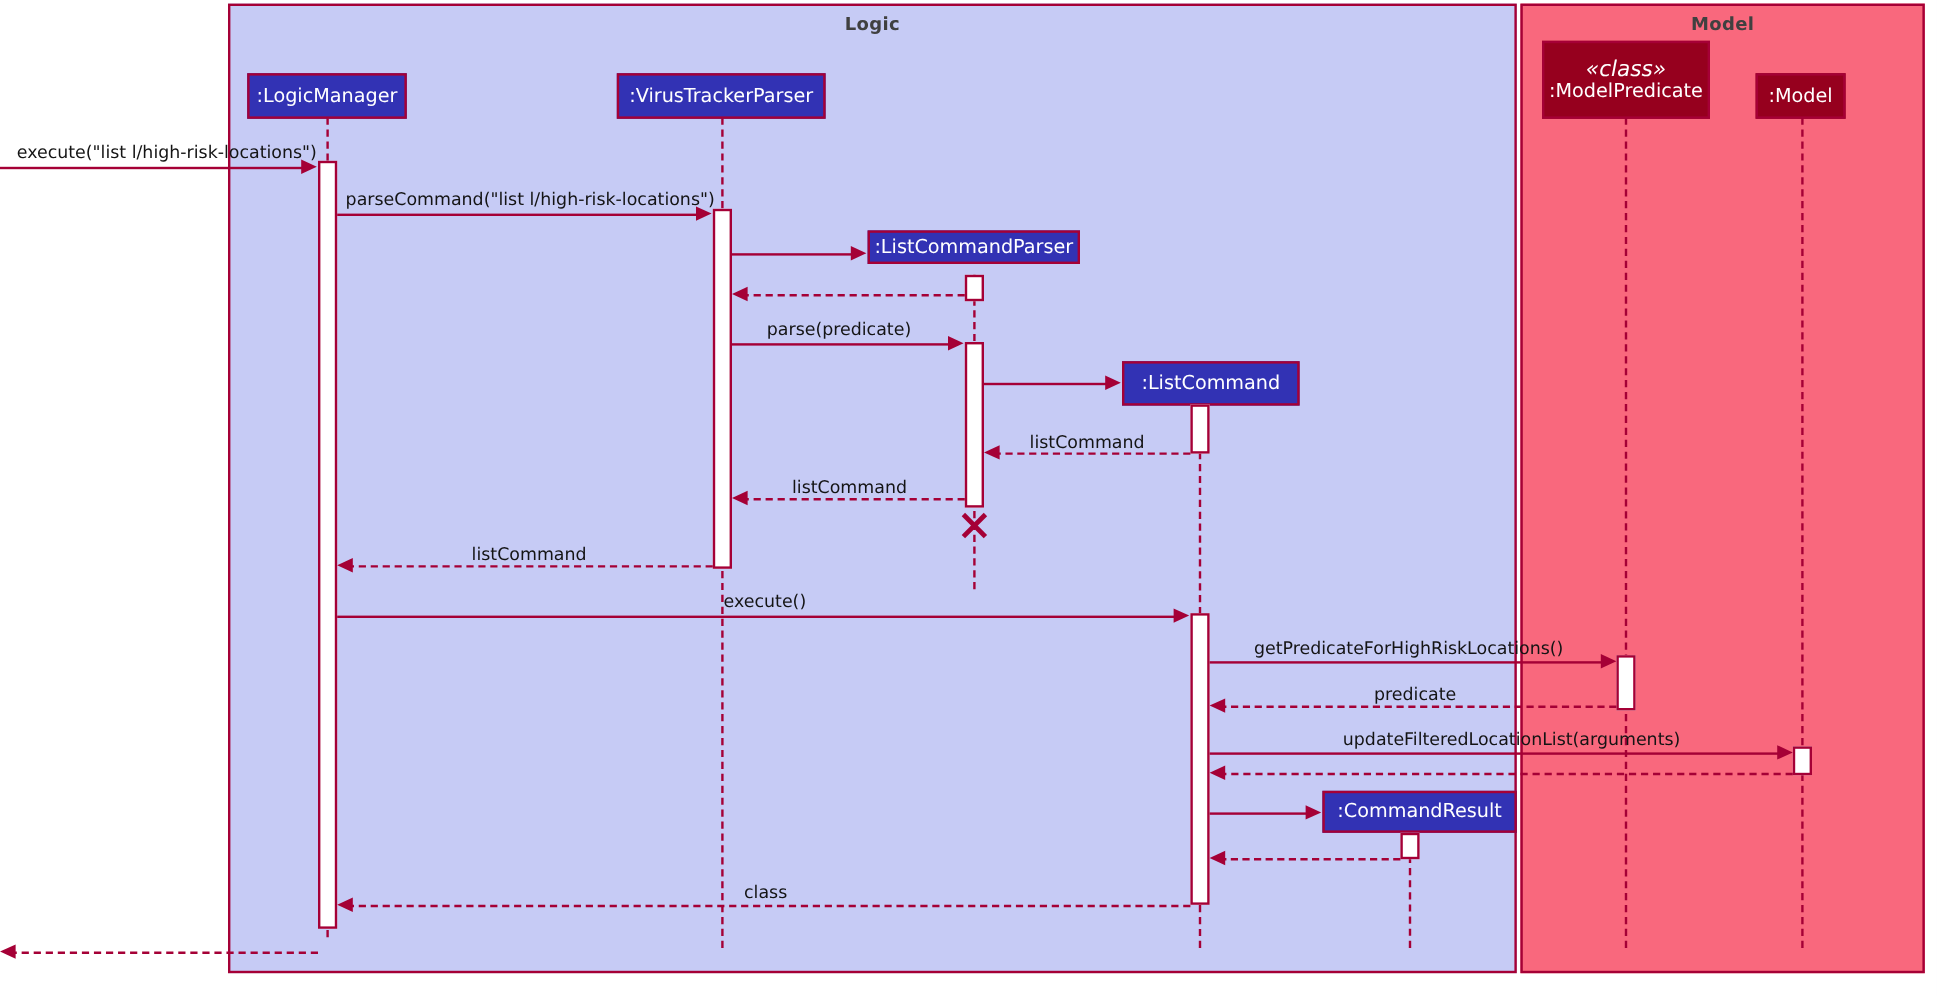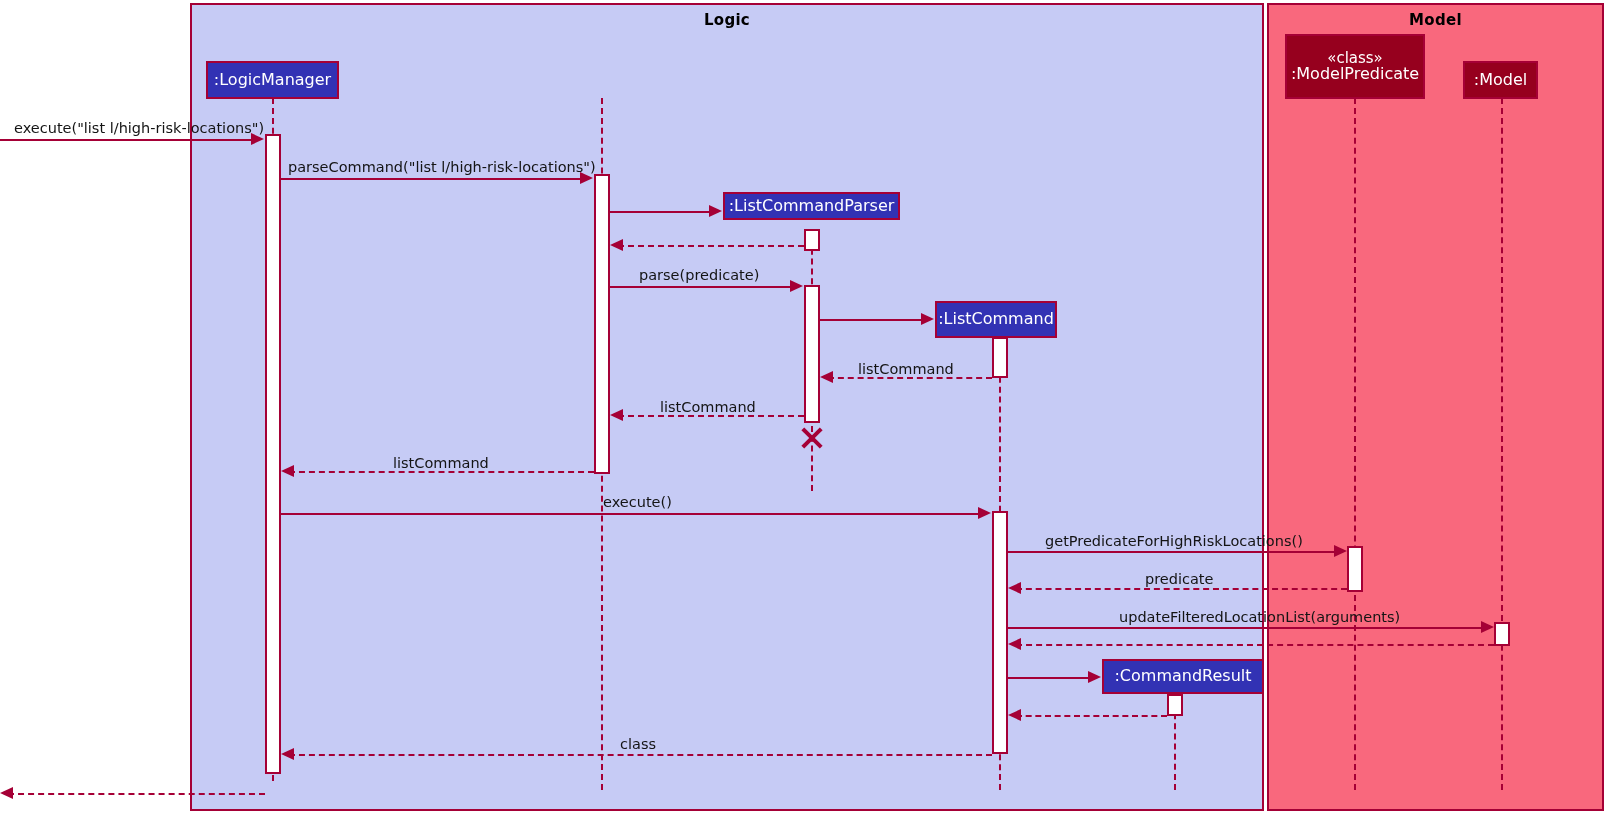--- a/index.html
+++ b/index.html
@@ -25,21 +25,21 @@
     border: 2px solid #A50036;
   }
   .partition-title {
     position: absolute;
     left: 0;
     right: 0;
     top: 6px;
     text-align: center;
     font-size: 15px;
     font-weight: bold;
-    color: #000000;
+    color: #404040;
     letter-spacing: .3px;
   }
   #partition-logic {
     left: 190px;
     top: 3px;
     width: 1074px;
     height: 808px;
     background: #C6CBF5;
   }
   #partition-model {
@@ -65,21 +65,22 @@
     flex-direction: column;
     align-items: center;
     justify-content: center;
     font-size: 16px;
     line-height: 1.05;
     white-space: nowrap;
   }
   .pbox.blue { background: #3232B4; }
   .pbox.darkred { background: #96001E; }
   .pbox .stereotype {
-    font-size: 15px;
+    font-style: italic;
+    font-size: 18px;
     line-height: 1.1;
   }
   
   .activation {
     position: absolute;
     box-sizing: border-box;
     width: 16px;
     background: #ffffff;
     border: 2px solid #A50036;
   }
@@ -147,26 +148,29 @@
   <div class="lifeline" style="left:811px; top:229px; height:262px;"></div>
   <div class="lifeline" style="left:999px; top:337px; height:453px;"></div>
   <div class="lifeline" style="left:1174px; top:693px; height:97px;"></div>
   <div class="lifeline" style="left:1354px; top:98px;  height:692px;"></div>
   <div class="lifeline" style="left:1501px; top:98px;  height:692px;"></div>
 
   <div class="pbox blue" style="left:206px; top:61px; width:133px; height:38px;">
     <span>:LogicManager</span>
   </div>
 
+  <div class="pbox blue" style="left:514px; top:61px; width:174px; height:38px;">
+    <span>:VirusTrackerParser</span>
+  </div>
 
   <div class="pbox blue" style="left:723px; top:192px; width:177px; height:28px;">
     <span>:ListCommandParser</span>
   </div>
 
-  <div class="pbox blue" style="left:935px; top:301px; width:122px; height:37px;">
+  <div class="pbox blue" style="left:935px; top:301px; width:148px; height:37px;">
     <span>:ListCommand</span>
   </div>
 
   <div class="pbox blue" style="left:1102px; top:659px; width:162px; height:35px;">
     <span>:CommandResult</span>
   </div>
 
   <div class="pbox darkred" style="left:1285px; top:34px; width:140px; height:65px;">
     <span class="stereotype">«class»</span>
     <span>:ModelPredicate</span>

